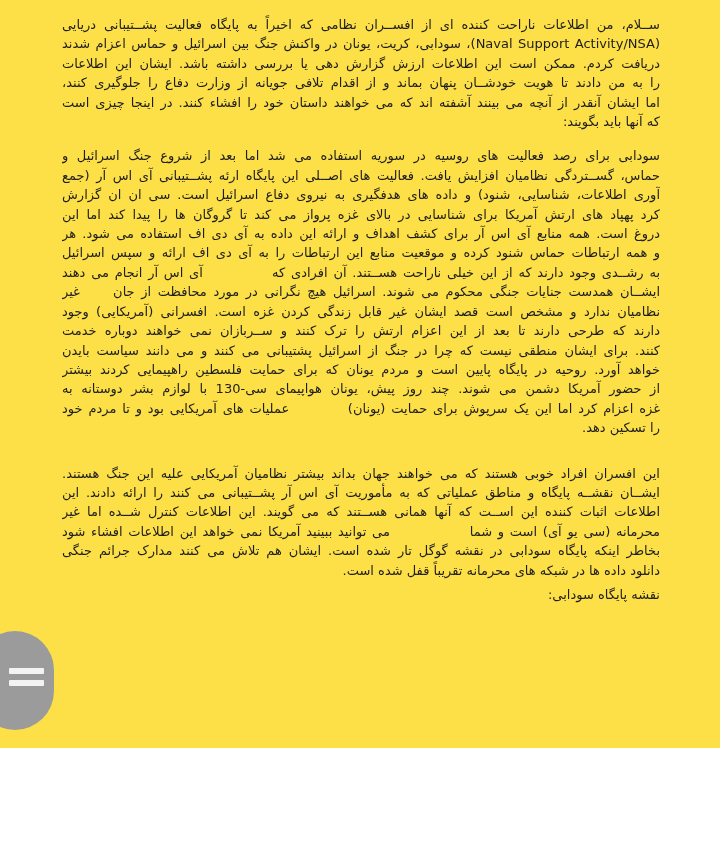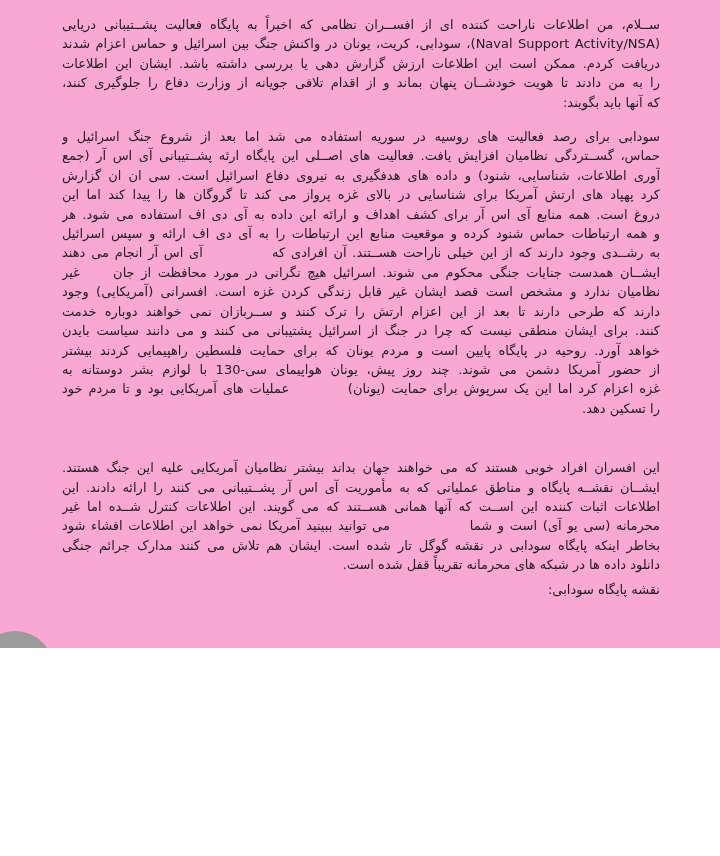--- a/index.html
+++ b/index.html
@@ -3,39 +3,39 @@
 <meta charset="utf-8">
 <style>
   html, body {
     margin: 0;
     padding: 0;
     background: #ffffff;
   }
   .page {
     position: relative;
     width: 720px;
-    height: 648px;
-    background: #f9a8d4;
+    height: 748px;
+    background: #fde047;
     overflow: hidden;
     font-family: "DejaVu Sans", sans-serif;
     text-decoration: underline;
   }
   .content {
     position: absolute;
     top: 15px;
     right: 60px;
     width: 598px;
     direction: rtl;
     color: #1d1d1d;
     font-size: 13px;
     line-height: 19.4px;
   }
   .para { margin: 0; }
   .para.p1 { margin-bottom: 15px; }
-  .para.p2 { margin-bottom: 40px; }
+  .para.p2 { margin-bottom: 26px; }
   .para.p3 { margin-bottom: 5px; }
   .line {
     white-space: nowrap;
     overflow: hidden;
     text-align: justify;
     text-align-last: justify;
   }
   .line.last {
     text-align: left;
     text-align-last: right;
@@ -79,20 +79,21 @@
 <body>
 
 <div class="page">
 
   <section class="content" id="doc-paragraphs">
       <div class="para p1">
         <div class="line">ســلام، من اطلاعات ناراحت کننده ای از افســران نظامی که اخیراً به پایگاه فعالیت پشــتیبانی دریایی</div>
         <div class="line">(Naval Support Activity/NSA)، سودابی، کریت، یونان در واکنش جنگ بین اسرائیل و حماس اعزام شدند</div>
         <div class="line">دریافت کردم. ممکن است این اطلاعات ارزش گزارش دهی یا بررسی داشته باشد. ایشان این اطلاعات</div>
         <div class="line">را به من دادند تا هویت خودشــان پنهان بماند و از اقدام تلافی جویانه از وزارت دفاع را جلوگیری کنند،</div>
+        <div class="line">اما ایشان آنقدر از آنچه می بینند آشفته اند که می خواهند داستان خود را افشاء کنند. در اینجا چیزی است</div>
         <div class="line last">که آنها باید بگویند:</div>
       </div>
       <div class="para p2">
         <div class="line">سودابی برای رصد فعالیت های روسیه در سوریه استفاده می شد اما بعد از شروع جنگ اسرائیل و</div>
         <div class="line">حماس، گســتردگی نظامیان افزایش یافت. فعالیت های اصــلی این پایگاه ارئه پشــتیبانی آی اس آر (جمع</div>
         <div class="line">آوری اطلاعات، شناسایی، شنود) و داده های هدفگیری به نیروی دفاع اسرائیل است. سی ان ان گزارش</div>
         <div class="line">کرد پهپاد های ارتش آمریکا برای شناسایی در بالای غزه پرواز می کند تا گروگان ها را پیدا کند اما این</div>
         <div class="line">دروغ است. همه منابع آی اس آر برای کشف اهداف و ارائه این داده به آی دی اف استفاده می شود. هر</div>
         <div class="line">و همه ارتباطات حماس شنود کرده و موقعیت منابع این ارتباطات را به آی دی اف ارائه و سپس اسرائیل</div>
         <div class="line">به رشــدی وجود دارند که از این خیلی ناراحت هســتند. آن افرادی که&nbsp;&nbsp;&nbsp;&nbsp;&nbsp;&nbsp;&nbsp;&nbsp;&nbsp;&nbsp;&nbsp; آی اس آر انجام می دهند</div>

